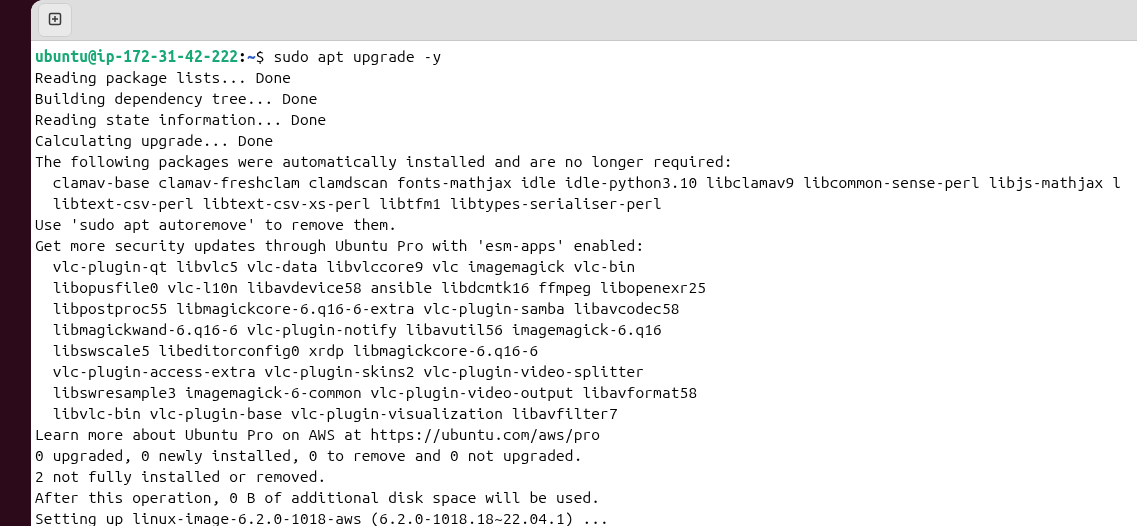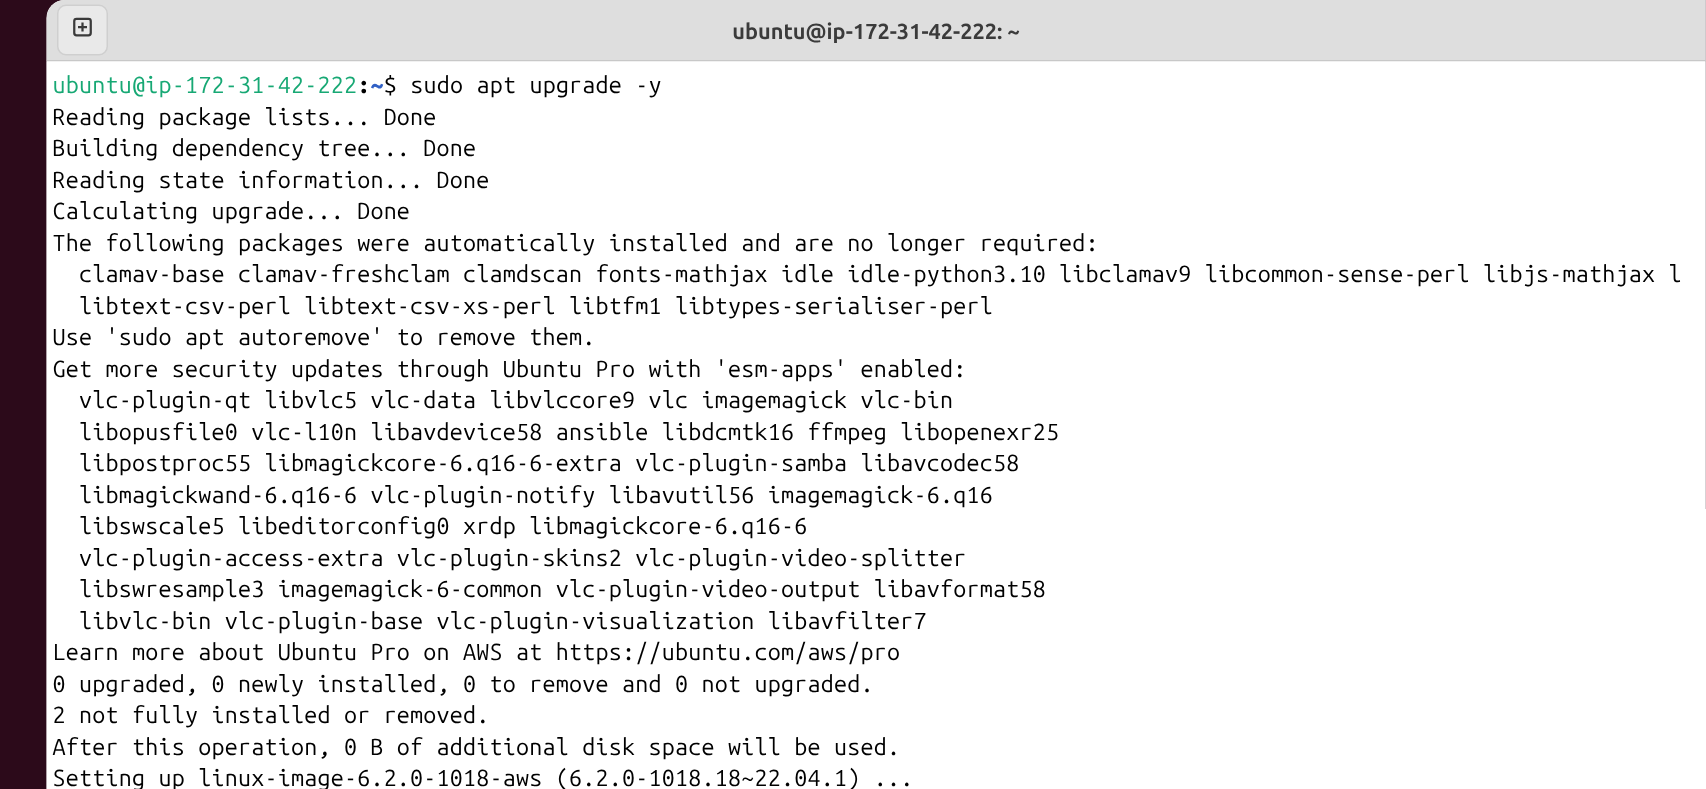--- a/index.html
+++ b/index.html
@@ -76,21 +76,21 @@
       font-family: "Ubuntu Mono", "DejaVu Sans Mono", "Liberation Mono", monospace;
       font-size: 15.5px;
       line-height: 21px;
       color: #000000;
       white-space: pre;
       overflow: hidden;
       letter-spacing: 0.15px;
     }
     .prompt-user {
       color: #17a874;
-      font-weight: normal;
+      font-weight: bold;
     }
     .prompt-path {
       color: #3060c5;
       font-weight: bold;
     }
     .prompt-colon {
       color: #000000;
       font-weight: bold;
     }
     .prompt-dollar {
@@ -110,17 +110,16 @@
   <div class="titlebar">
     <div class="new-tab-button">
       <span>
         <svg viewBox="0 0 16 16" fill="none" stroke="#3a3a3a" stroke-width="1.5">
           <rect x="2.5" y="2.5" width="11" height="11" rx="1.5"></rect>
           <line x1="8" y1="5" x2="8" y2="11"></line>
           <line x1="5" y1="8" x2="11" y2="8"></line>
         </svg>
       </span>
     </div>
-    <div class="window-title">ubuntu@ip-172-31-42-222: ~</div>
   </div>
 
   <div class="terminal-body"><span class="out-line"><span class="prompt-user">ubuntu@ip-172-31-42-222</span><span class="prompt-colon">:</span><span class="prompt-path">~</span><span class="prompt-dollar">$ </span><span>sudo apt upgrade -y</span></span><span class="out-line">Reading package lists... Done</span><span class="out-line">Building dependency tree... Done</span><span class="out-line">Reading state information... Done</span><span class="out-line">Calculating upgrade... Done</span><span class="out-line">The following packages were automatically installed and are no longer required:</span><span class="out-line">  clamav-base clamav-freshclam clamdscan fonts-mathjax idle idle-python3.10 libclamav9 libcommon-sense-perl libjs-mathjax l</span><span class="out-line">  libtext-csv-perl libtext-csv-xs-perl libtfm1 libtypes-serialiser-perl</span><span class="out-line">Use 'sudo apt autoremove' to remove them.</span><span class="out-line">Get more security updates through Ubuntu Pro with 'esm-apps' enabled:</span><span class="out-line">  vlc-plugin-qt libvlc5 vlc-data libvlccore9 vlc imagemagick vlc-bin</span><span class="out-line">  libopusfile0 vlc-l10n libavdevice58 ansible libdcmtk16 ffmpeg libopenexr25</span><span class="out-line">  libpostproc55 libmagickcore-6.q16-6-extra vlc-plugin-samba libavcodec58</span><span class="out-line">  libmagickwand-6.q16-6 vlc-plugin-notify libavutil56 imagemagick-6.q16</span><span class="out-line">  libswscale5 libeditorconfig0 xrdp libmagickcore-6.q16-6</span><span class="out-line">  vlc-plugin-access-extra vlc-plugin-skins2 vlc-plugin-video-splitter</span><span class="out-line">  libswresample3 imagemagick-6-common vlc-plugin-video-output libavformat58</span><span class="out-line">  libvlc-bin vlc-plugin-base vlc-plugin-visualization libavfilter7</span><span class="out-line">Learn more about Ubuntu Pro on AWS at https://ubuntu.com/aws/pro</span><span class="out-line">0 upgraded, 0 newly installed, 0 to remove and 0 not upgraded.</span><span class="out-line">2 not fully installed or removed.</span><span class="out-line">After this operation, 0 B of additional disk space will be used.</span><span class="out-line">Setting up linux-image-6.2.0-1018-aws (6.2.0-1018.18~22.04.1) ...</span></div>
 </div>
 
 </body></html>

